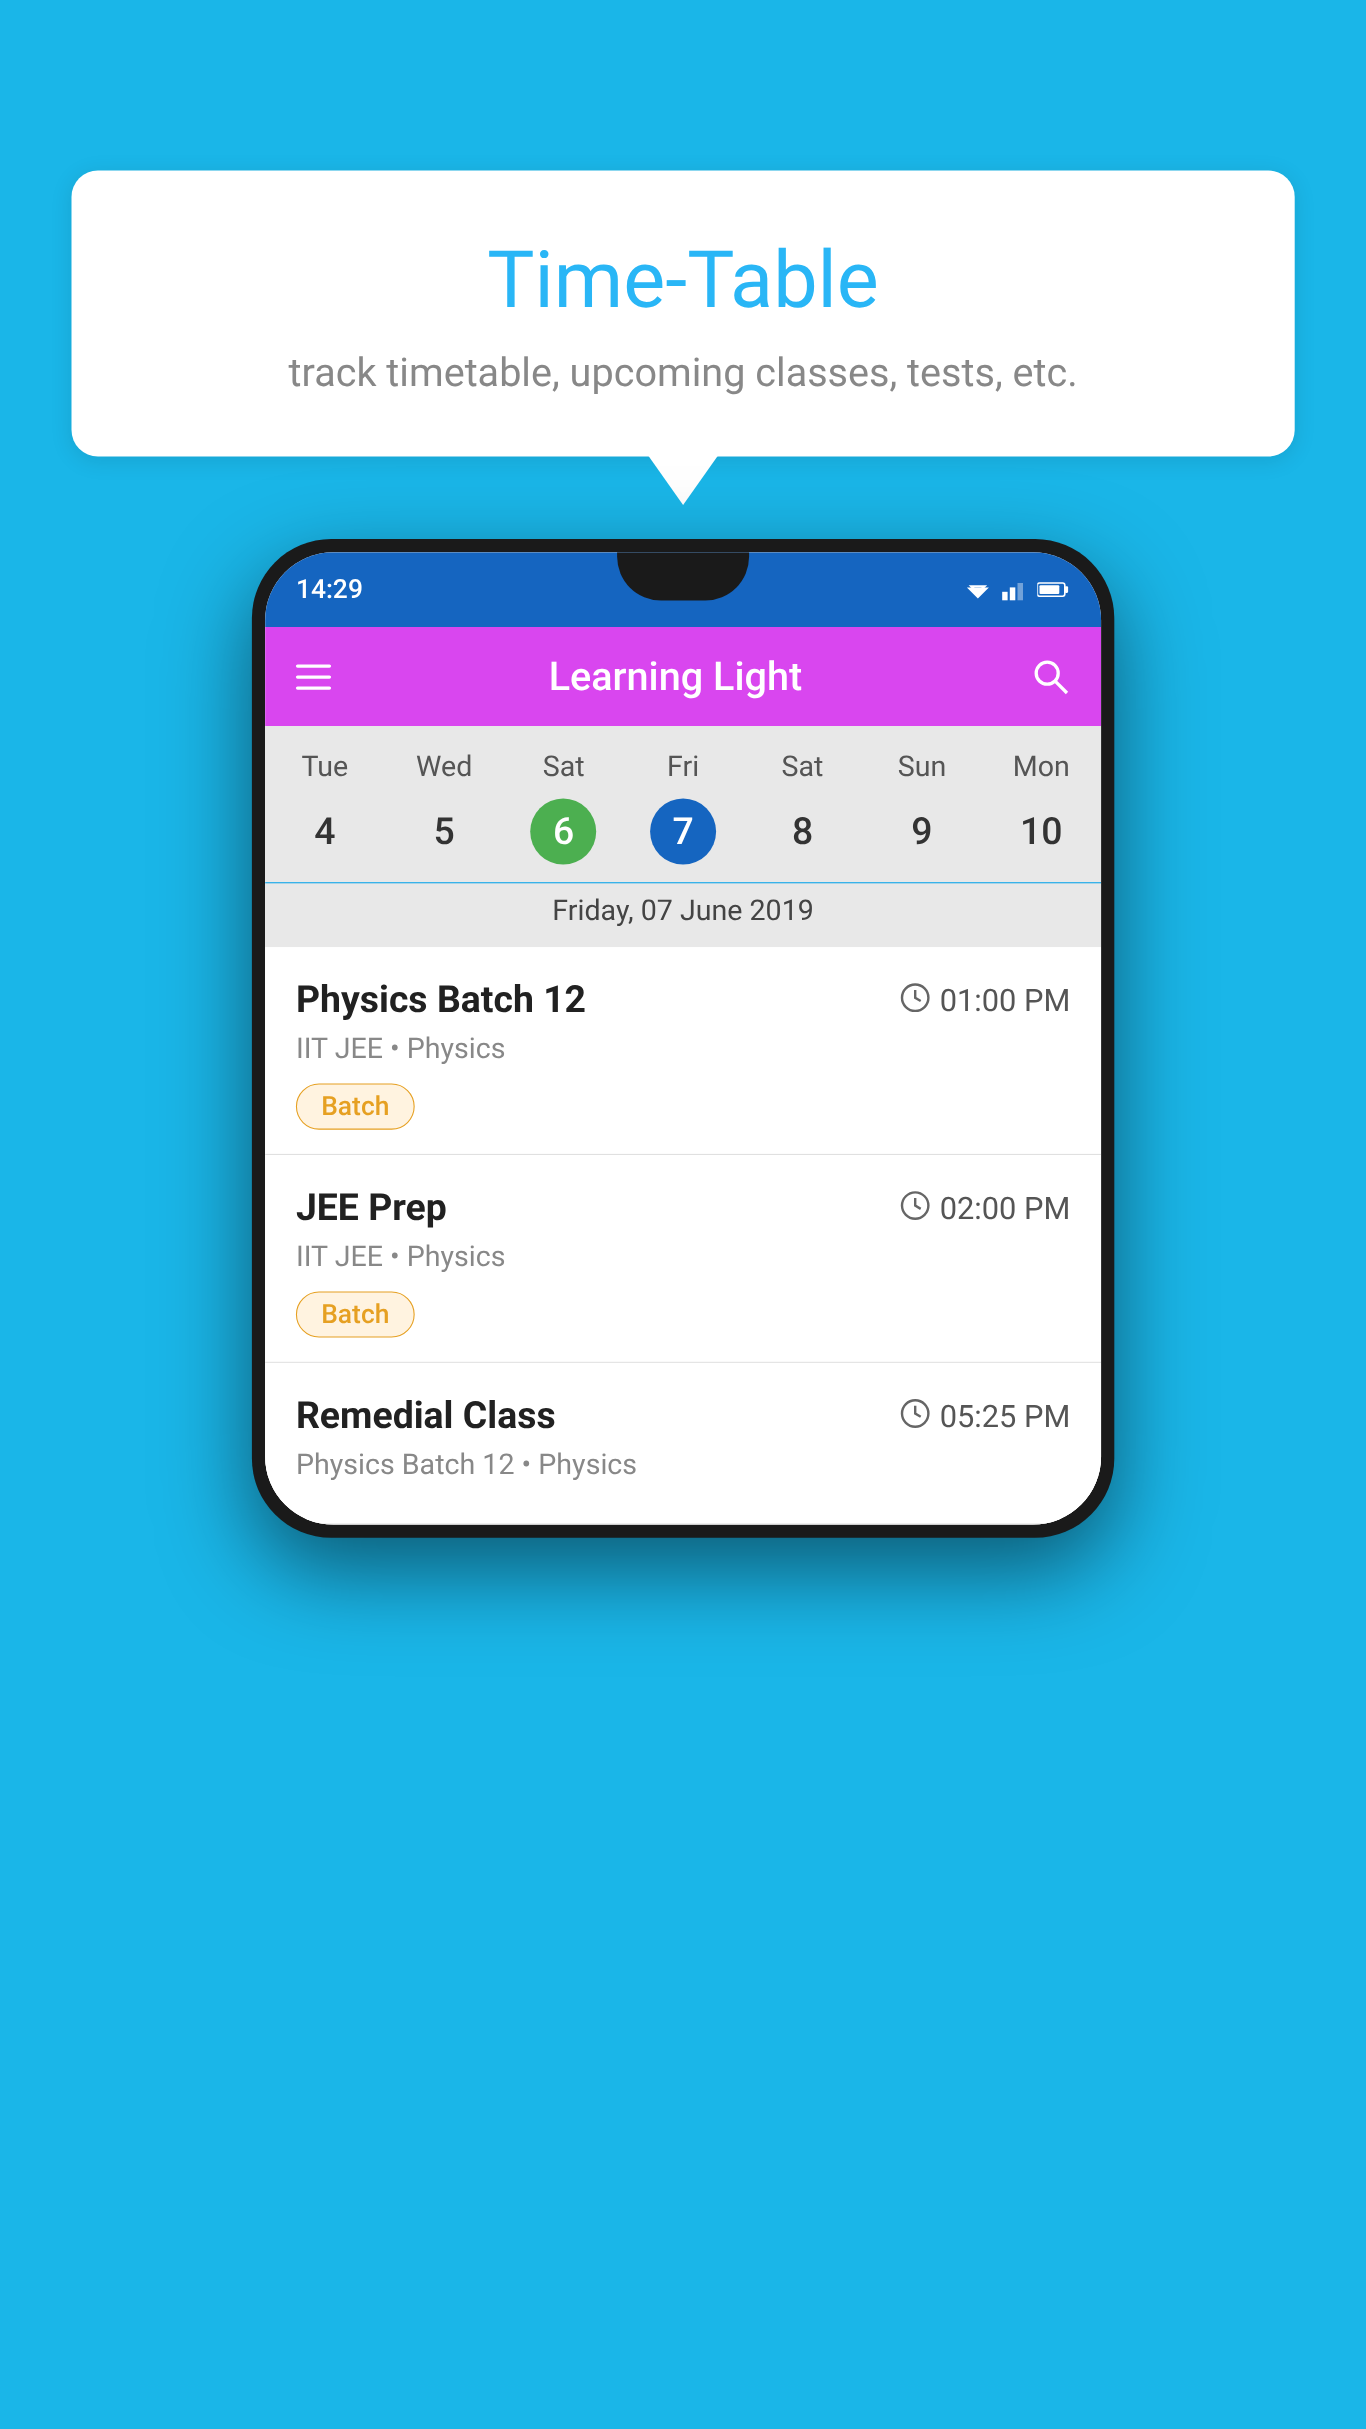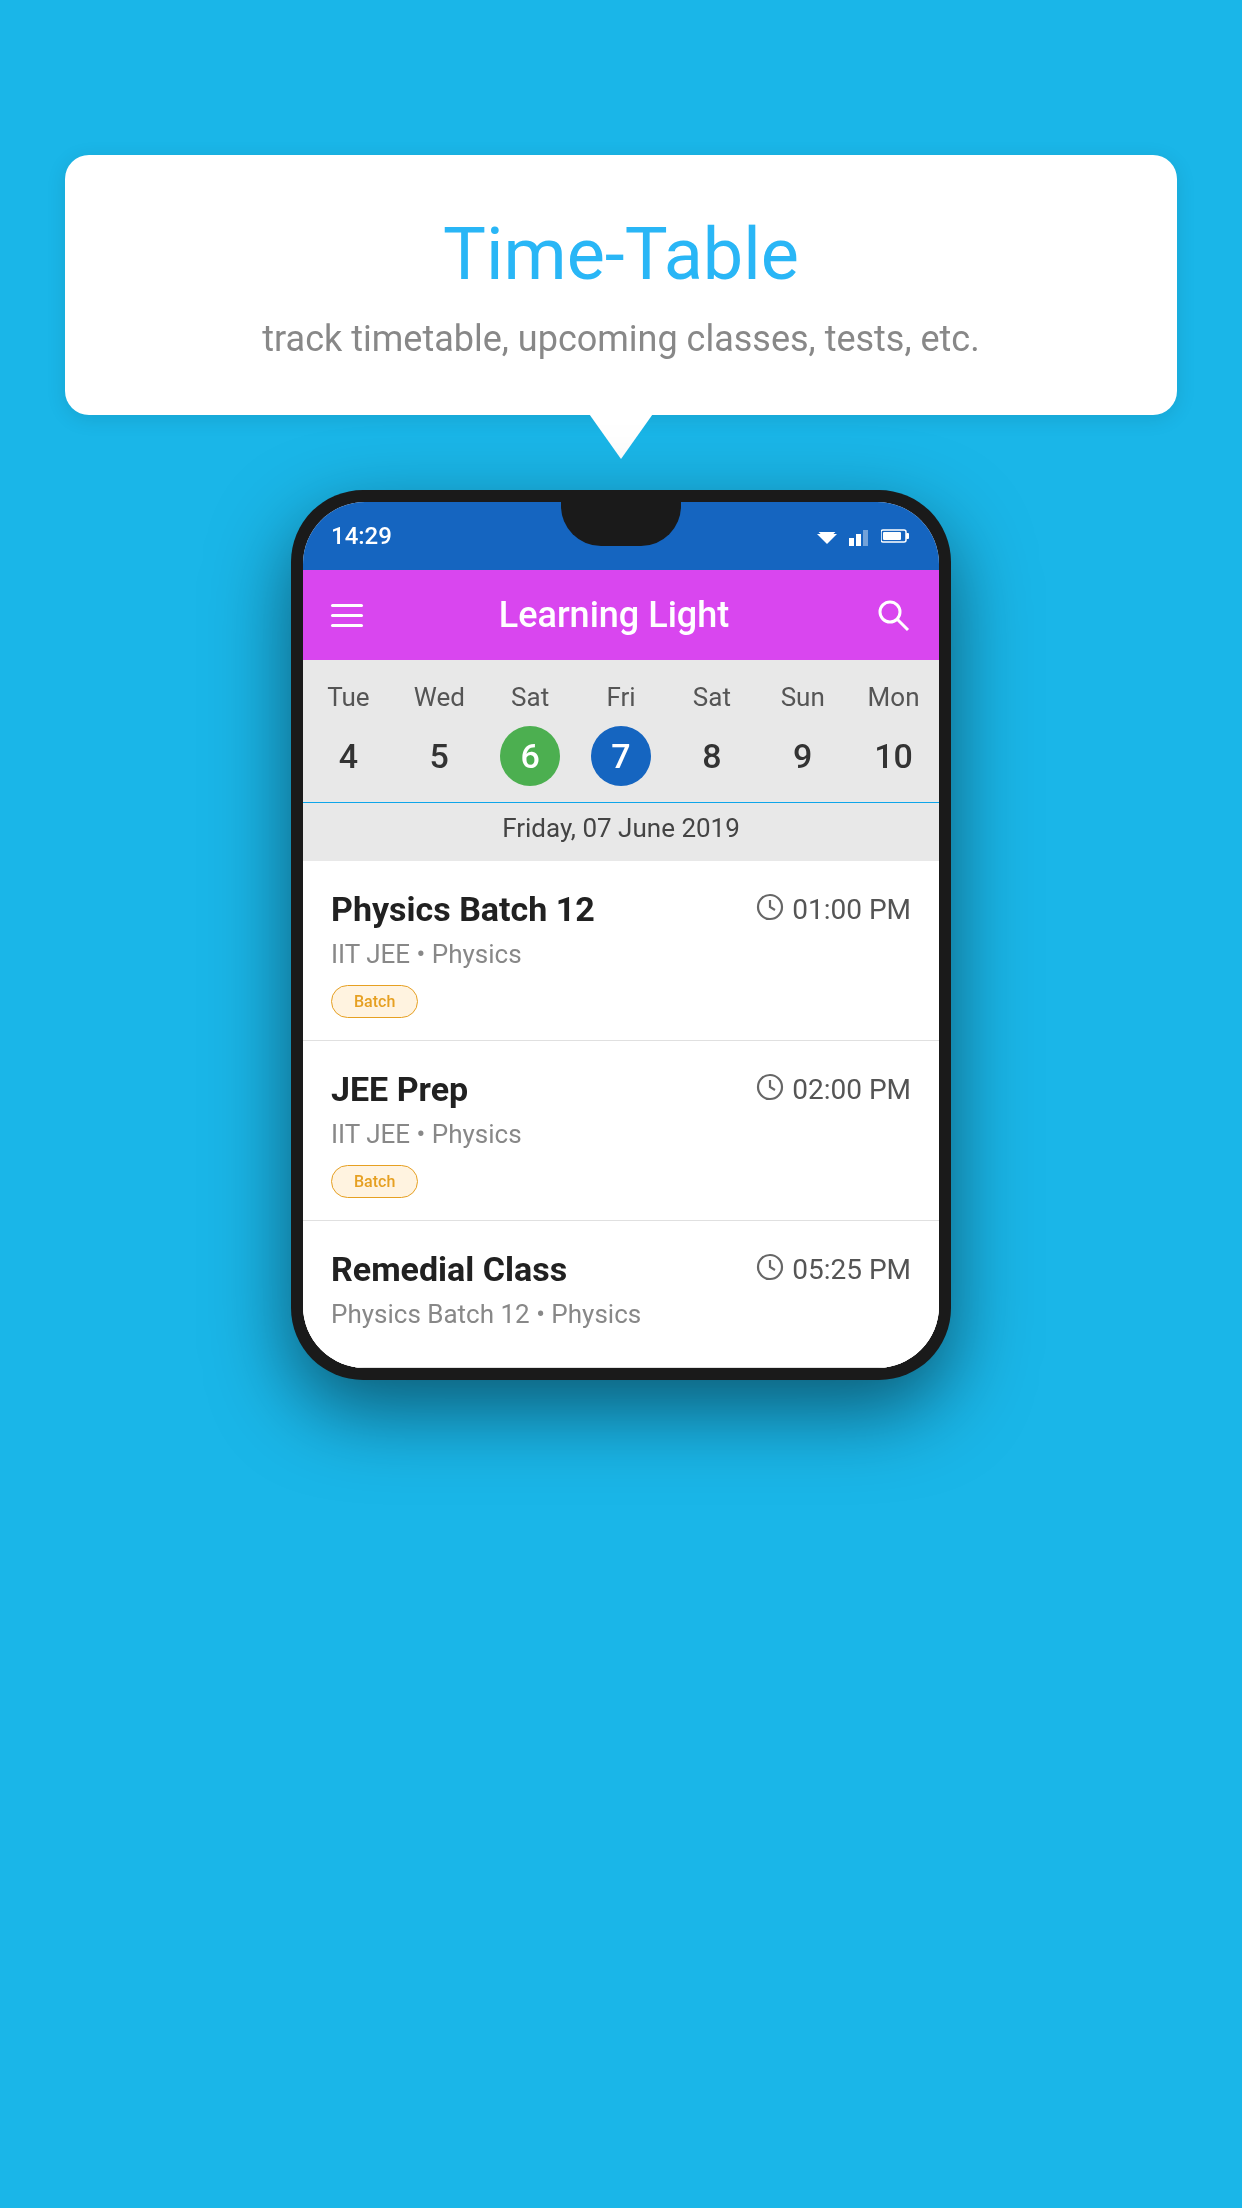--- a/index.html
+++ b/index.html
@@ -58,21 +58,21 @@
       font-weight: 400;
       line-height: 1.4;
     }
 
     
     .phone-wrapper {
       position: absolute;
       top: 490px;
       left: 50%;
       transform: translateX(-50%);
-      width: 660px;
+      width: 784px;
     }
 
     .phone-outer {
       background: #1a1a1a;
       border-radius: 72px;
       padding: 12px;
       box-shadow: 0 30px 80px rgba(0,0,0,0.5);
       position: relative;
     }
 
@@ -268,21 +268,21 @@
       margin-bottom: 16px;
     }
 
     .batch-badge {
       display: inline-block;
       background: #fff3e0;
       color: #e6a022;
       border: 1.5px solid #e6a022;
       border-radius: 24px;
       padding: 6px 22px;
-      font-size: 16px;
+      font-size: 24px;
       font-weight: 500;
     }
 
     .clock-icon {
       width: 28px;
       height: 28px;
     }
   </style>
 </head>
 <body>

